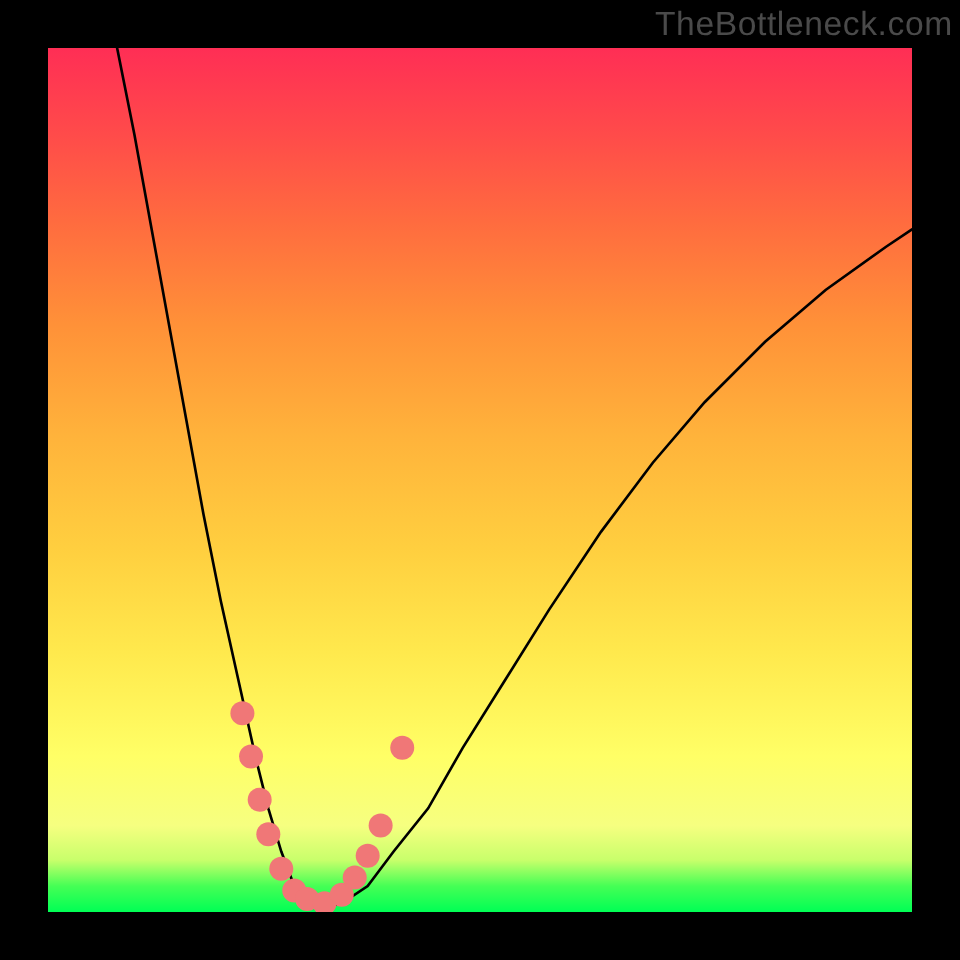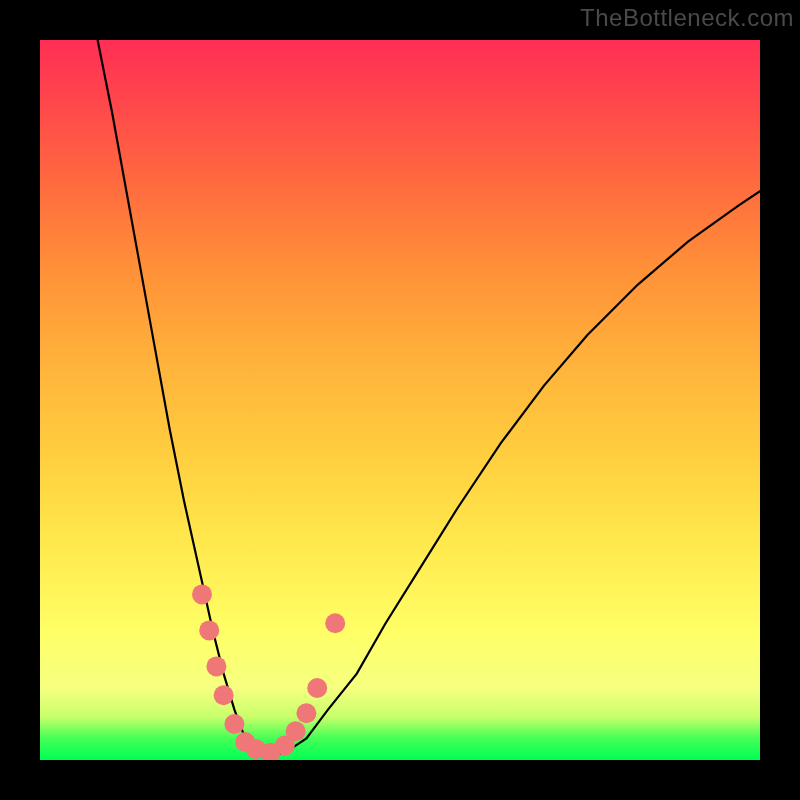--- a/index.html
+++ b/index.html
@@ -40,21 +40,21 @@
       #ff6b3f 80%,
       #ff4b4a 90%,
       #ff2e55 100%
     );
   }
   .watermark {
     position: absolute;
     right: 6px;
     top: 4px;
     color: #4a4a4a;
-    font-size: 24px;
+    font-size: 28px;
     font-weight: 500;
     letter-spacing: 0.5px;
   }
   svg.curve {
     position: absolute;
     left: 0;
     top: 0;
     width: 720px;
     height: 720px;
   }

